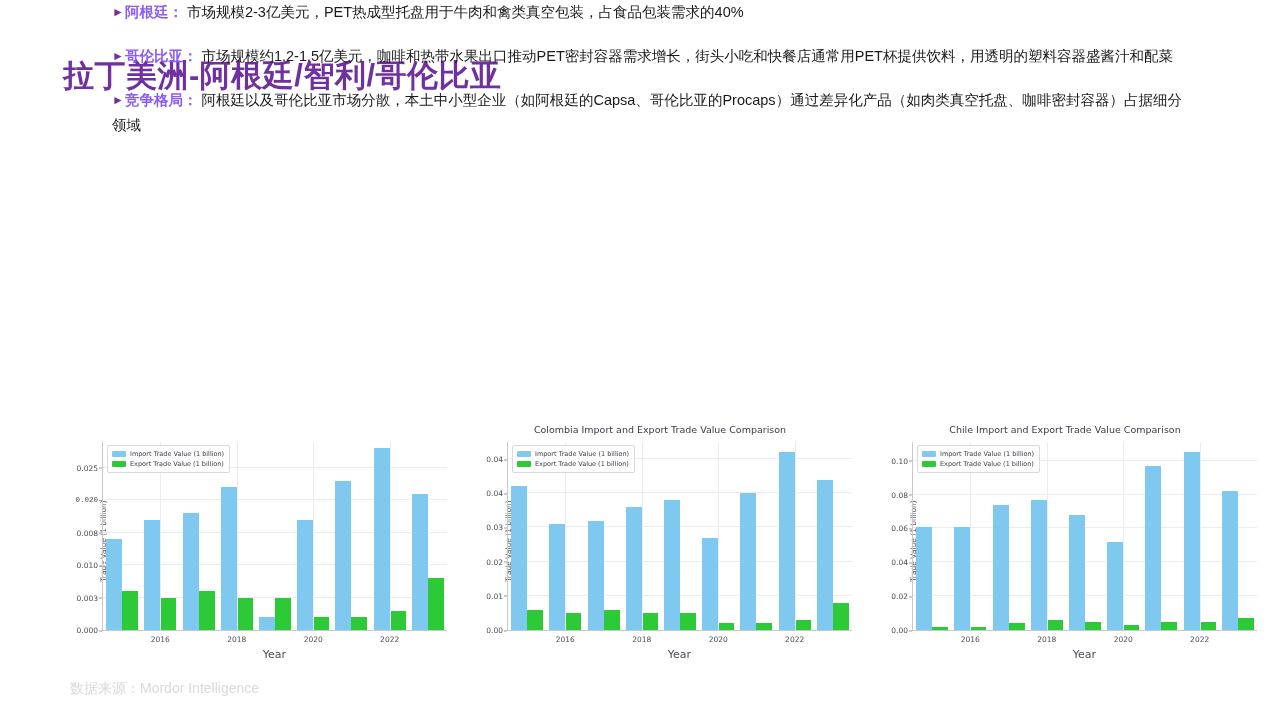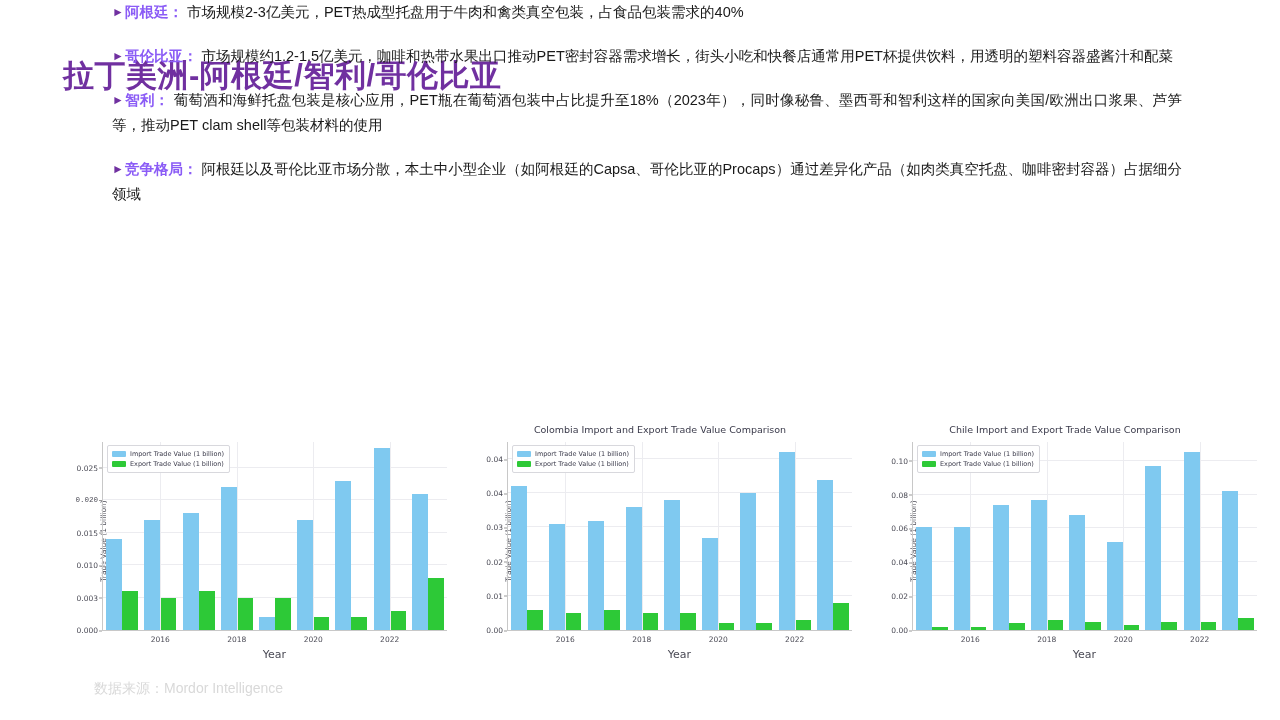--- a/index.html
+++ b/index.html
@@ -220,49 +220,47 @@
     font-family: "DejaVu Sans", sans-serif;
   }
 
   
   .footer {
     position: absolute;
     left: 70px;
     bottom: 22px;
     font-size: 14px;
     color: #d9d9d9;
-    margin-left: 24px;
   }
 </style>
 </head>
 <body>
 
 <div class="slide">
 
   <h1 class="slide-title">拉丁美洲-阿根廷/智利/哥伦比亚</h1>
 
   <div class="body-block" id="body-block">
       <p class="bullet-para"><span class="bullet-marker">►</span><span class="bullet-label">阿根廷：</span> <span class="bullet-text">市场规模2-3亿美元，PET热成型托盘用于牛肉和禽类真空包装，占食品包装需求的40%</span></p>
       <p class="bullet-para"><span class="bullet-marker">►</span><span class="bullet-label">哥伦比亚：</span> <span class="bullet-text">市场规模约1.2-1.5亿美元，咖啡和热带水果出口推动PET密封容器需求增长，街头小吃和快餐店通常用PET杯提供饮料，用透明的塑料容器盛酱汁和配菜</span></p>
-      <p class="bullet-para"><span class="bullet-marker">►</span><span class="bullet-label">智利：</span> <span class="bullet-text">葡萄酒和海鲜托盘包装是核心应用，PET瓶在葡萄酒包装中占比提升至18%（2023年），同时像秘鲁、墨西哥和智利这样的国家向美国/欧洲出口浆果、芦笋等，推动PET clam shell等包装材料的使用</span></p>
       <p class="bullet-para"><span class="bullet-marker">►</span><span class="bullet-label">竞争格局：</span> <span class="bullet-text">阿根廷以及哥伦比亚市场分散，本土中小型企业（如阿根廷的Capsa、哥伦比亚的Procaps）通过差异化产品（如肉类真空托盘、咖啡密封容器）占据细分领域</span></p>
     </div>
 
   <div class="charts-row" id="charts-row">
       <div class="chart-card c0">
         <div class="ylabel">Trade Value (1 billion)</div>
         <div class="xlabel">Year</div>
         <div class="plot-area">
           <div class="ytick" style="bottom: calc(0% + 0px); top: auto; transform: translateY(50%);">0.000</div>
           <div class="gridline" style="bottom: 17.2414%;"></div>
           <div class="ytick" style="bottom: calc(17.2414% + 0px); top: auto; transform: translateY(50%);">0.003</div>
           <div class="gridline" style="bottom: 34.4828%;"></div>
           <div class="ytick" style="bottom: calc(34.4828% + 0px); top: auto; transform: translateY(50%);">0.010</div>
           <div class="gridline" style="bottom: 51.7241%;"></div>
-          <div class="ytick" style="bottom: calc(51.7241% + 0px); top: auto; transform: translateY(50%);">0.015</div>
+          <div class="ytick" style="bottom: calc(51.7241% + 0px); top: auto; transform: translateY(50%);">0.008</div>
           <div class="gridline" style="bottom: 68.9655%;"></div>
           <div class="ytick" style="bottom: calc(68.9655% + 0px); top: auto; transform: translateY(50%); font-family: Liberation Mono, monospace;">0.020</div>
           <div class="gridline" style="bottom: 86.2069%;"></div>
           <div class="ytick" style="bottom: calc(86.2069% + 0px); top: auto; transform: translateY(50%);">0.025</div>
           <div class="bars-layer">
             <div class="bar-group">
               <div class="bar import" style="height: 48.2759%;"></div>
               <div class="bar export" style="height: 20.6897%;"></div>
             </div>
             <div class="bar-group">

